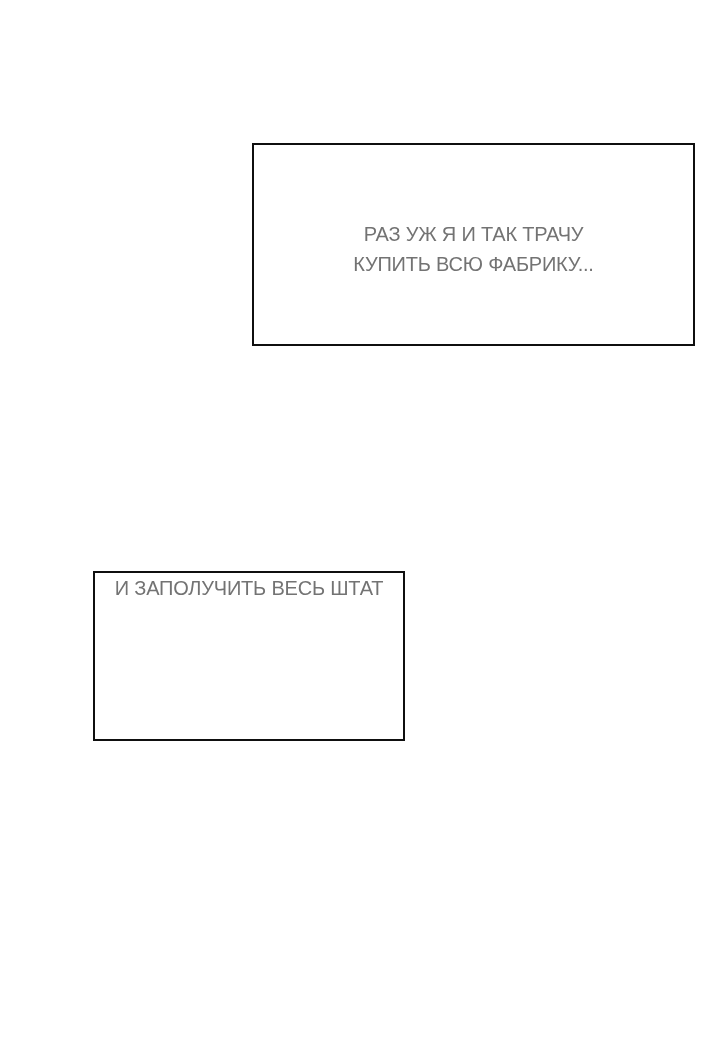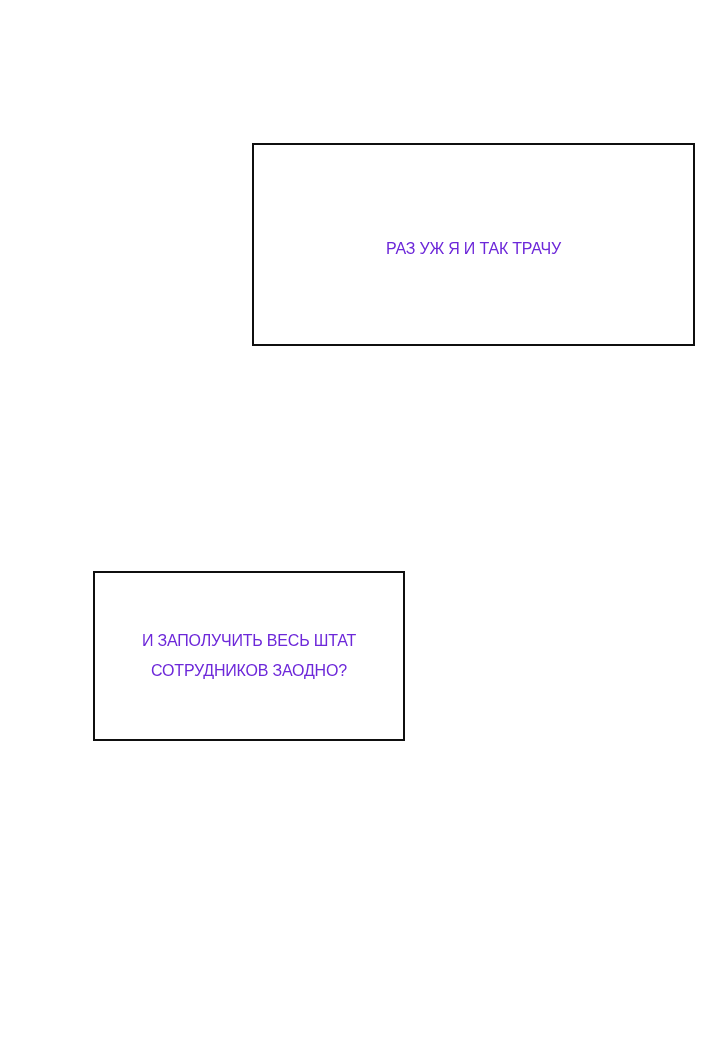--- a/index.html
+++ b/index.html
@@ -31,37 +31,38 @@
     top: 143px;
     width: 443px;
     height: 203px;
     padding-top: 8px;
   }
   .caption-box-left {
     left: 93px;
     top: 571px;
     width: 312px;
     height: 170px;
+    justify-content: space-between;
   }
   .caption-line {
-    color: #6d28d9;
-    font-size: 16px;
+    color: #737373;
+    font-size: 20px;
     line-height: 30px;
     letter-spacing: -0.2px;
     white-space: nowrap;
     text-transform: uppercase;
   }
 </style>
 </head>
 <body>
 
 <div class="comic-page">
 
   <div class="caption-box caption-box-top">
     <div class="caption-line">РАЗ УЖ Я И ТАК ТРАЧУ</div>
+    <div class="caption-line">КУПИТЬ ВСЮ ФАБРИКУ...</div>
   </div>
 
   <div class="caption-box caption-box-left">
     <div class="caption-line">И ЗАПОЛУЧИТЬ ВЕСЬ ШТАТ</div>
-    <div class="caption-line">СОТРУДНИКОВ ЗАОДНО?</div>
   </div>
 
 </div>
 
 </body></html>

